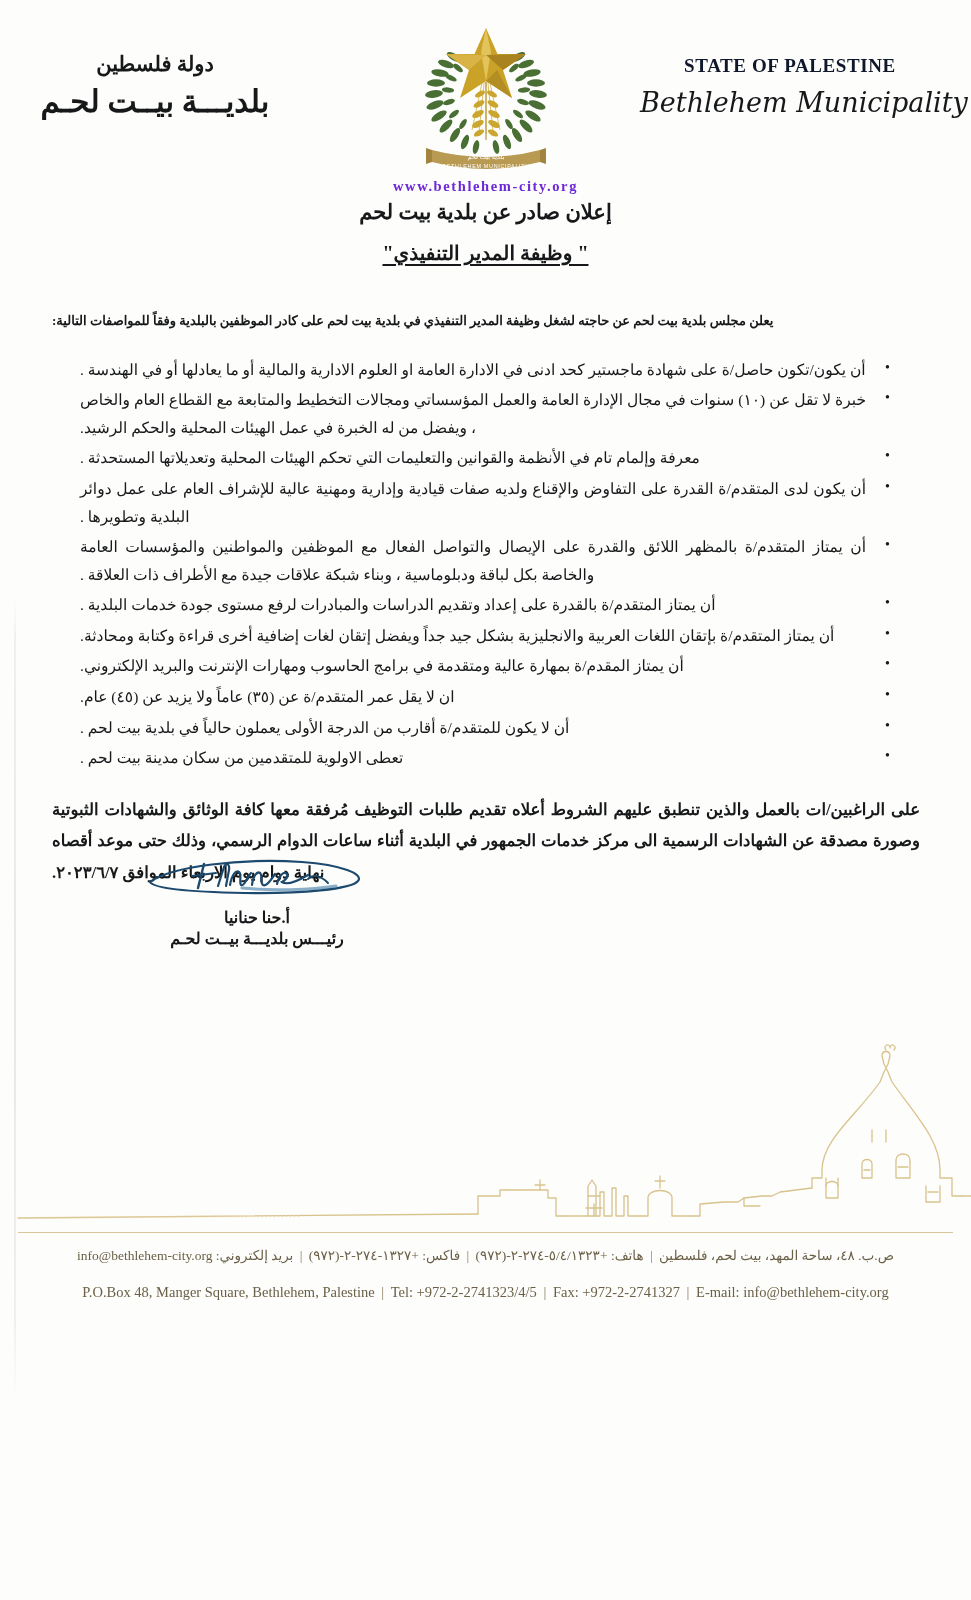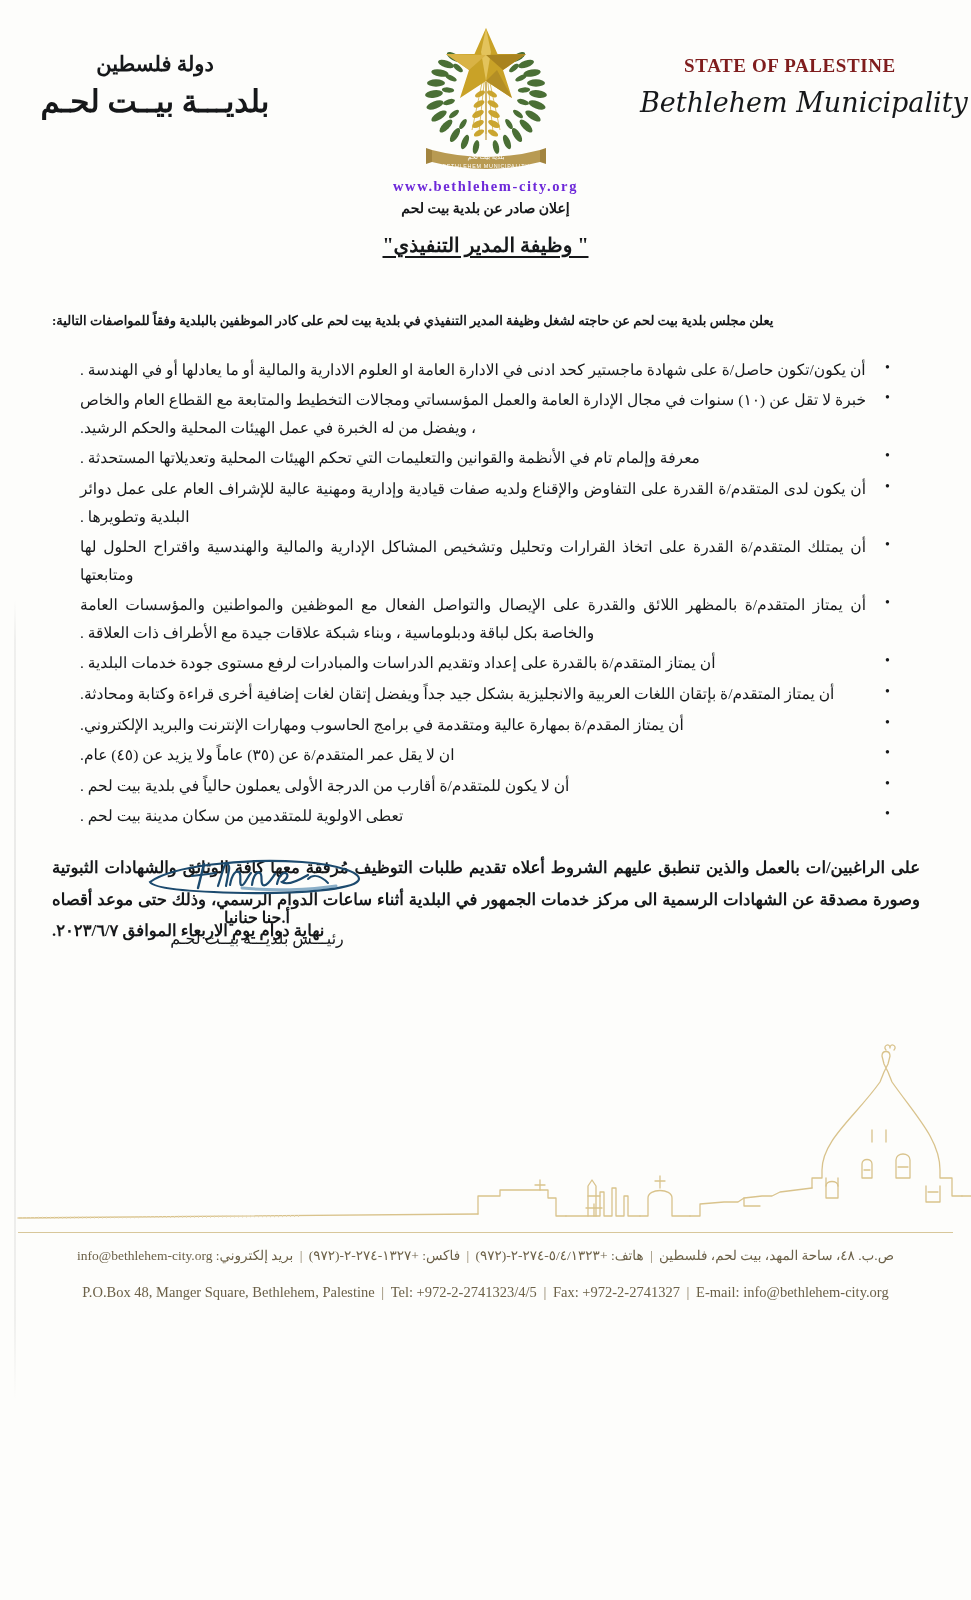--- a/index.html
+++ b/index.html
@@ -48,21 +48,21 @@
     top: 55px;
     width: 300px;
     text-align: center;
     direction: ltr;
   }
   .hdr-state {
     font-family: "Liberation Serif", serif;
     font-size: 19px;
     font-weight: bold;
     letter-spacing: 0.6px;
-    color: #7f1d1d;
+    color: #0f172a;
     white-space: nowrap;
   }
   .hdr-muni {
     margin-top: 10px;
     font-family: "DejaVu Serif", serif;
     font-style: italic;
     font-size: 27px;
     color: #16181a;
     white-space: nowrap;
   }
@@ -114,21 +114,21 @@
   }
 
   
   .title-block {
     position: absolute;
     left: 0; right: 0;
     top: 200px;
     text-align: center;
   }
   .title-1 {
-    font-size: 14px;
+    font-size: 21px;
     font-weight: bold;
     color: #16181a;
     letter-spacing: 0.2px;
   }
   .title-2 {
     margin-top: 16px;
     font-size: 20px;
     font-weight: bold;
     color: #16181a;
     text-decoration: underline;
@@ -196,21 +196,21 @@
   .sign-svg { display: block; margin: 0 auto; }
   .sign-name {
     margin-top: 10px;
     font-size: 16px;
     font-weight: bold;
     color: #16181a;
   }
   .sign-role {
     margin-top: 2px;
     font-size: 16px;
-    font-weight: normal;
+    font-weight: bold;
     letter-spacing: 1px;
     color: #16181a;
   }
 
   
   .skyline {
     position: absolute;
     left: 0;
     bottom: 360px;
     width: 971px;
@@ -372,21 +372,20 @@
 
   <div class="body-area">
 
     <p class="intro">يعلن مجلس بلدية بيت لحم عن حاجته لشغل وظيفة المدير التنفيذي في بلدية بيت لحم على كادر الموظفين بالبلدية وفقاً للمواصفات التالية:</p>
 
     <ul class="reqs">
       <li>أن يكون/تكون حاصل/ة على شهادة ماجستير كحد ادنى في الادارة العامة او العلوم الادارية والمالية أو ما يعادلها أو في الهندسة .</li>
       <li>خبرة لا تقل عن (١٠) سنوات في مجال الإدارة العامة والعمل المؤسساتي ومجالات التخطيط والمتابعة مع القطاع العام والخاص ، ويفضل من له الخبرة في عمل الهيئات المحلية والحكم الرشيد.</li>
       <li>معرفة وإلمام تام في الأنظمة والقوانين والتعليمات التي تحكم الهيئات المحلية وتعديلاتها المستحدثة .</li>
       <li>أن يكون لدى المتقدم/ة القدرة على التفاوض والإقناع ولديه صفات قيادية وإدارية ومهنية عالية للإشراف العام على عمل دوائر البلدية وتطويرها .</li>
-      <li>أن يمتلك المتقدم/ة القدرة على اتخاذ القرارات وتحليل وتشخيص المشاكل الإدارية والمالية والهندسية واقتراح الحلول لها ومتابعتها</li>
       <li>أن يمتاز المتقدم/ة بالمظهر اللائق والقدرة على الإيصال والتواصل الفعال مع الموظفين والمواطنين والمؤسسات العامة والخاصة بكل لباقة ودبلوماسية ، وبناء شبكة علاقات جيدة مع الأطراف ذات العلاقة .</li>
       <li>أن يمتاز المتقدم/ة بالقدرة على إعداد وتقديم الدراسات والمبادرات لرفع مستوى جودة خدمات البلدية .</li>
       <li>أن يمتاز المتقدم/ة بإتقان اللغات العربية والانجليزية بشكل جيد جداً ويفضل إتقان لغات إضافية أخرى قراءة وكتابة ومحادثة.</li>
       <li>أن يمتاز المقدم/ة بمهارة عالية ومتقدمة في برامج الحاسوب ومهارات الإنترنت والبريد الإلكتروني.</li>
       <li>ان لا يقل عمر المتقدم/ة عن (٣٥) عاماً ولا يزيد عن (٤٥) عام.</li>
       <li>أن لا يكون للمتقدم/ة أقارب من الدرجة الأولى يعملون حالياً في بلدية بيت لحم .</li>
       <li>تعطى الاولوية للمتقدمين من سكان  مدينة بيت لحم .</li>
     </ul>
 
     <p class="closing">على الراغبين/ات بالعمل والذين تنطبق عليهم الشروط أعلاه تقديم طلبات التوظيف مُرفقة معها كافة الوثائق والشهادات الثبوتية وصورة مصدقة عن الشهادات الرسمية الى مركز خدمات الجمهور في البلدية أثناء ساعات الدوام الرسمي، وذلك حتى موعد أقصاه نهاية دوام يوم الاربعاء الموافق ٢٠٢٣/٦/٧.</p>

